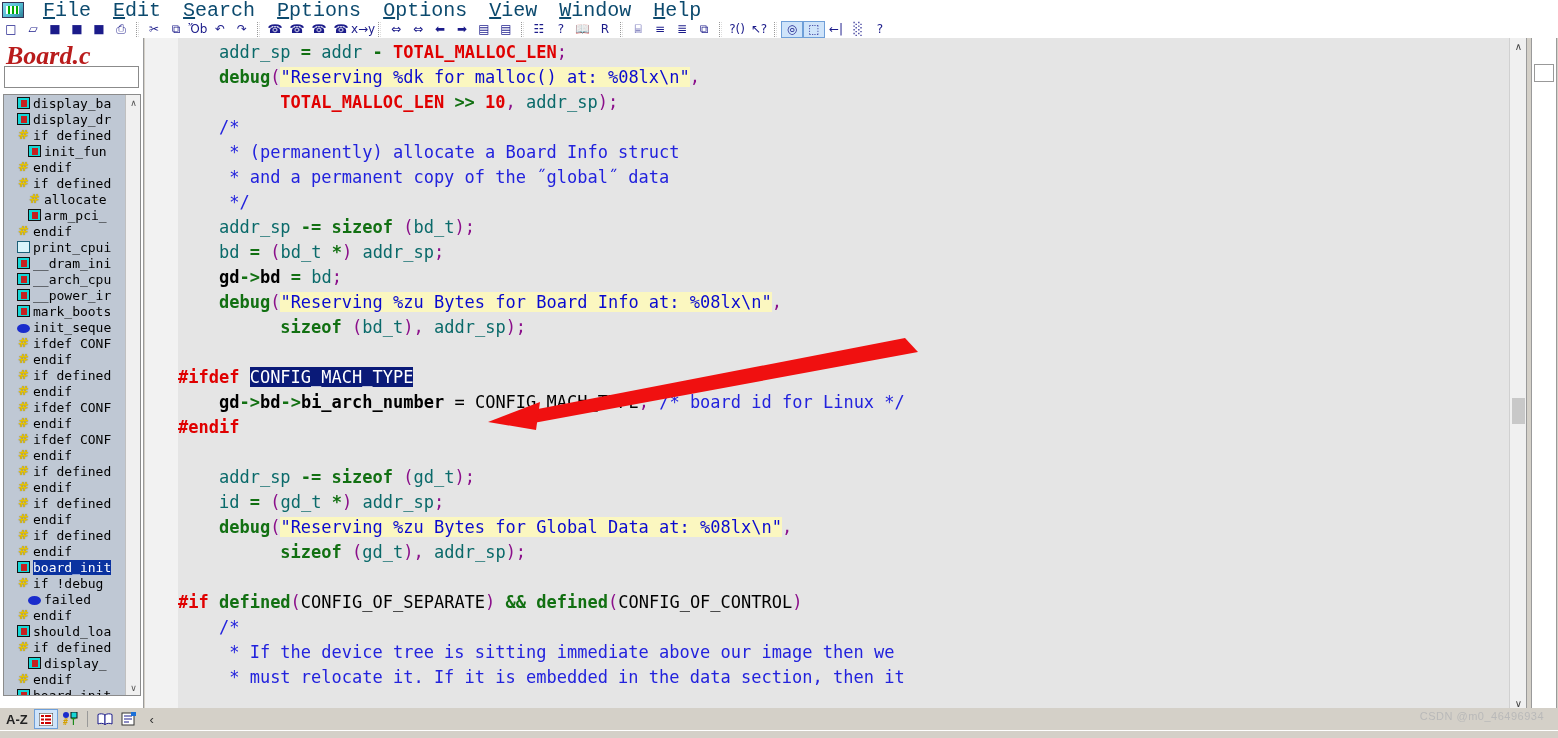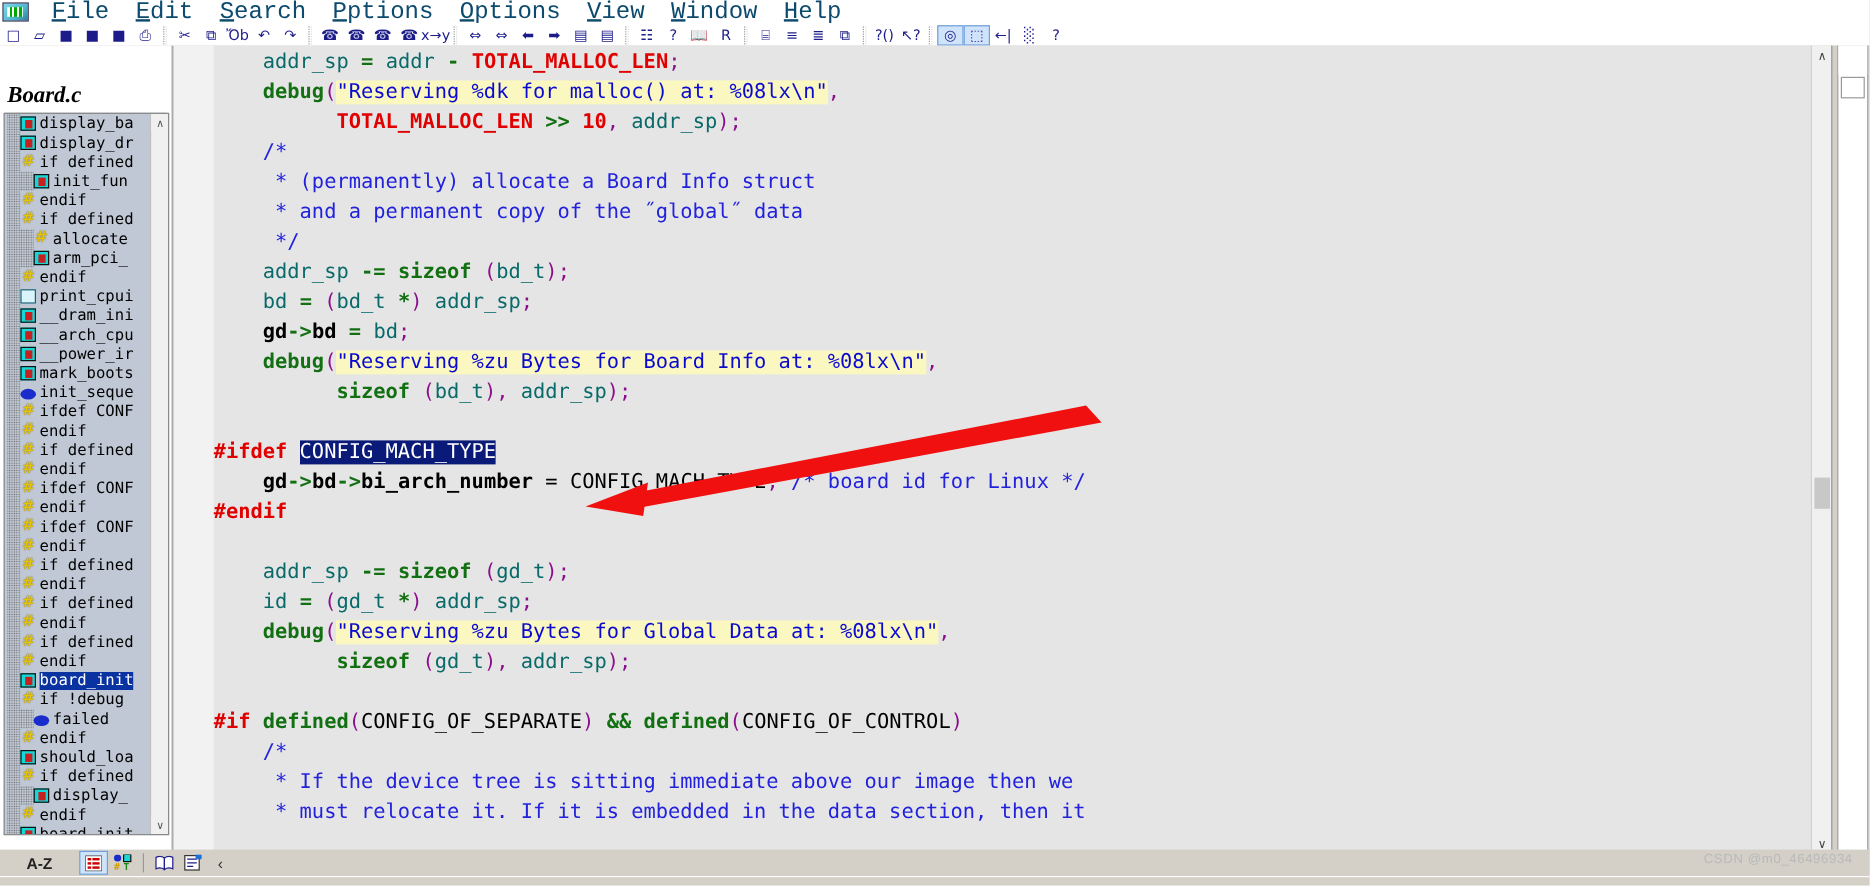--- a/index.html
+++ b/index.html
@@ -64,21 +64,21 @@
   
   .sidebar {
     position: absolute; left: 0; top: 38px; width: 144px; height: 674px;
     background: #ffffff;
     border-right: 1px solid #9a9a9a;
   }
   .sb-title {
     height: 27px; padding: 3px 0 0 6px;
     font-family: "Liberation Serif", serif;
     font-style: italic; font-weight: bold;
-    font-size: 19px; color: #000000; margin-top: 28px;
+    font-size: 26px; color: #b91c1c;
   }
   .sb-search {
     margin: 1px 4px 3px 4px; height: 22px;
     border: 1px solid #8b8b8b; background: #fff;
     font-size: 12px; padding: 2px 3px;
     font-family: "DejaVu Sans Mono", monospace;
   }
   .sb-tree {
     position: absolute; left: 3px; top: 56px;
     width: 138px; height: 602px;
@@ -204,21 +204,21 @@
     position:absolute; left:0; top:708px; width:1558px; height:22px;
     background:#d4d0c8; display:flex; align-items:center;
   }
   .bt-btn {
     width:24px; height:20px; display:flex; align-items:center; justify-content:center;
     flex:none; font-size:11px; color:#1b1b8a; font-weight:bold;
   }
   .bt-btn.hl { background:#cfe4fa; border:1px solid #6f9fd8; }
   .bt-label {
     font-family:"Liberation Sans", sans-serif; font-size:13px;
-    font-weight:bold; color:#222; padding:0 22px; flex:none;
+    font-weight:bold; color:#222; padding:0 6px; flex:none;
   }
   .bt-sep { width:1px; height:16px; background:#999; margin:0 5px; flex:none; }
   .bt-collapse { width:22px; text-align:center; color:#333; font-size:13px; flex:none; }
   .bt-fill { flex:1; height:20px; background:#d4d0c8; }
 
   .statusbar {
     position:absolute; left:0; top:730px; width:1558px; height:8px;
     background:#d4d0c8; border-top:1px solid #ffffff;
   }
   .watermark {

